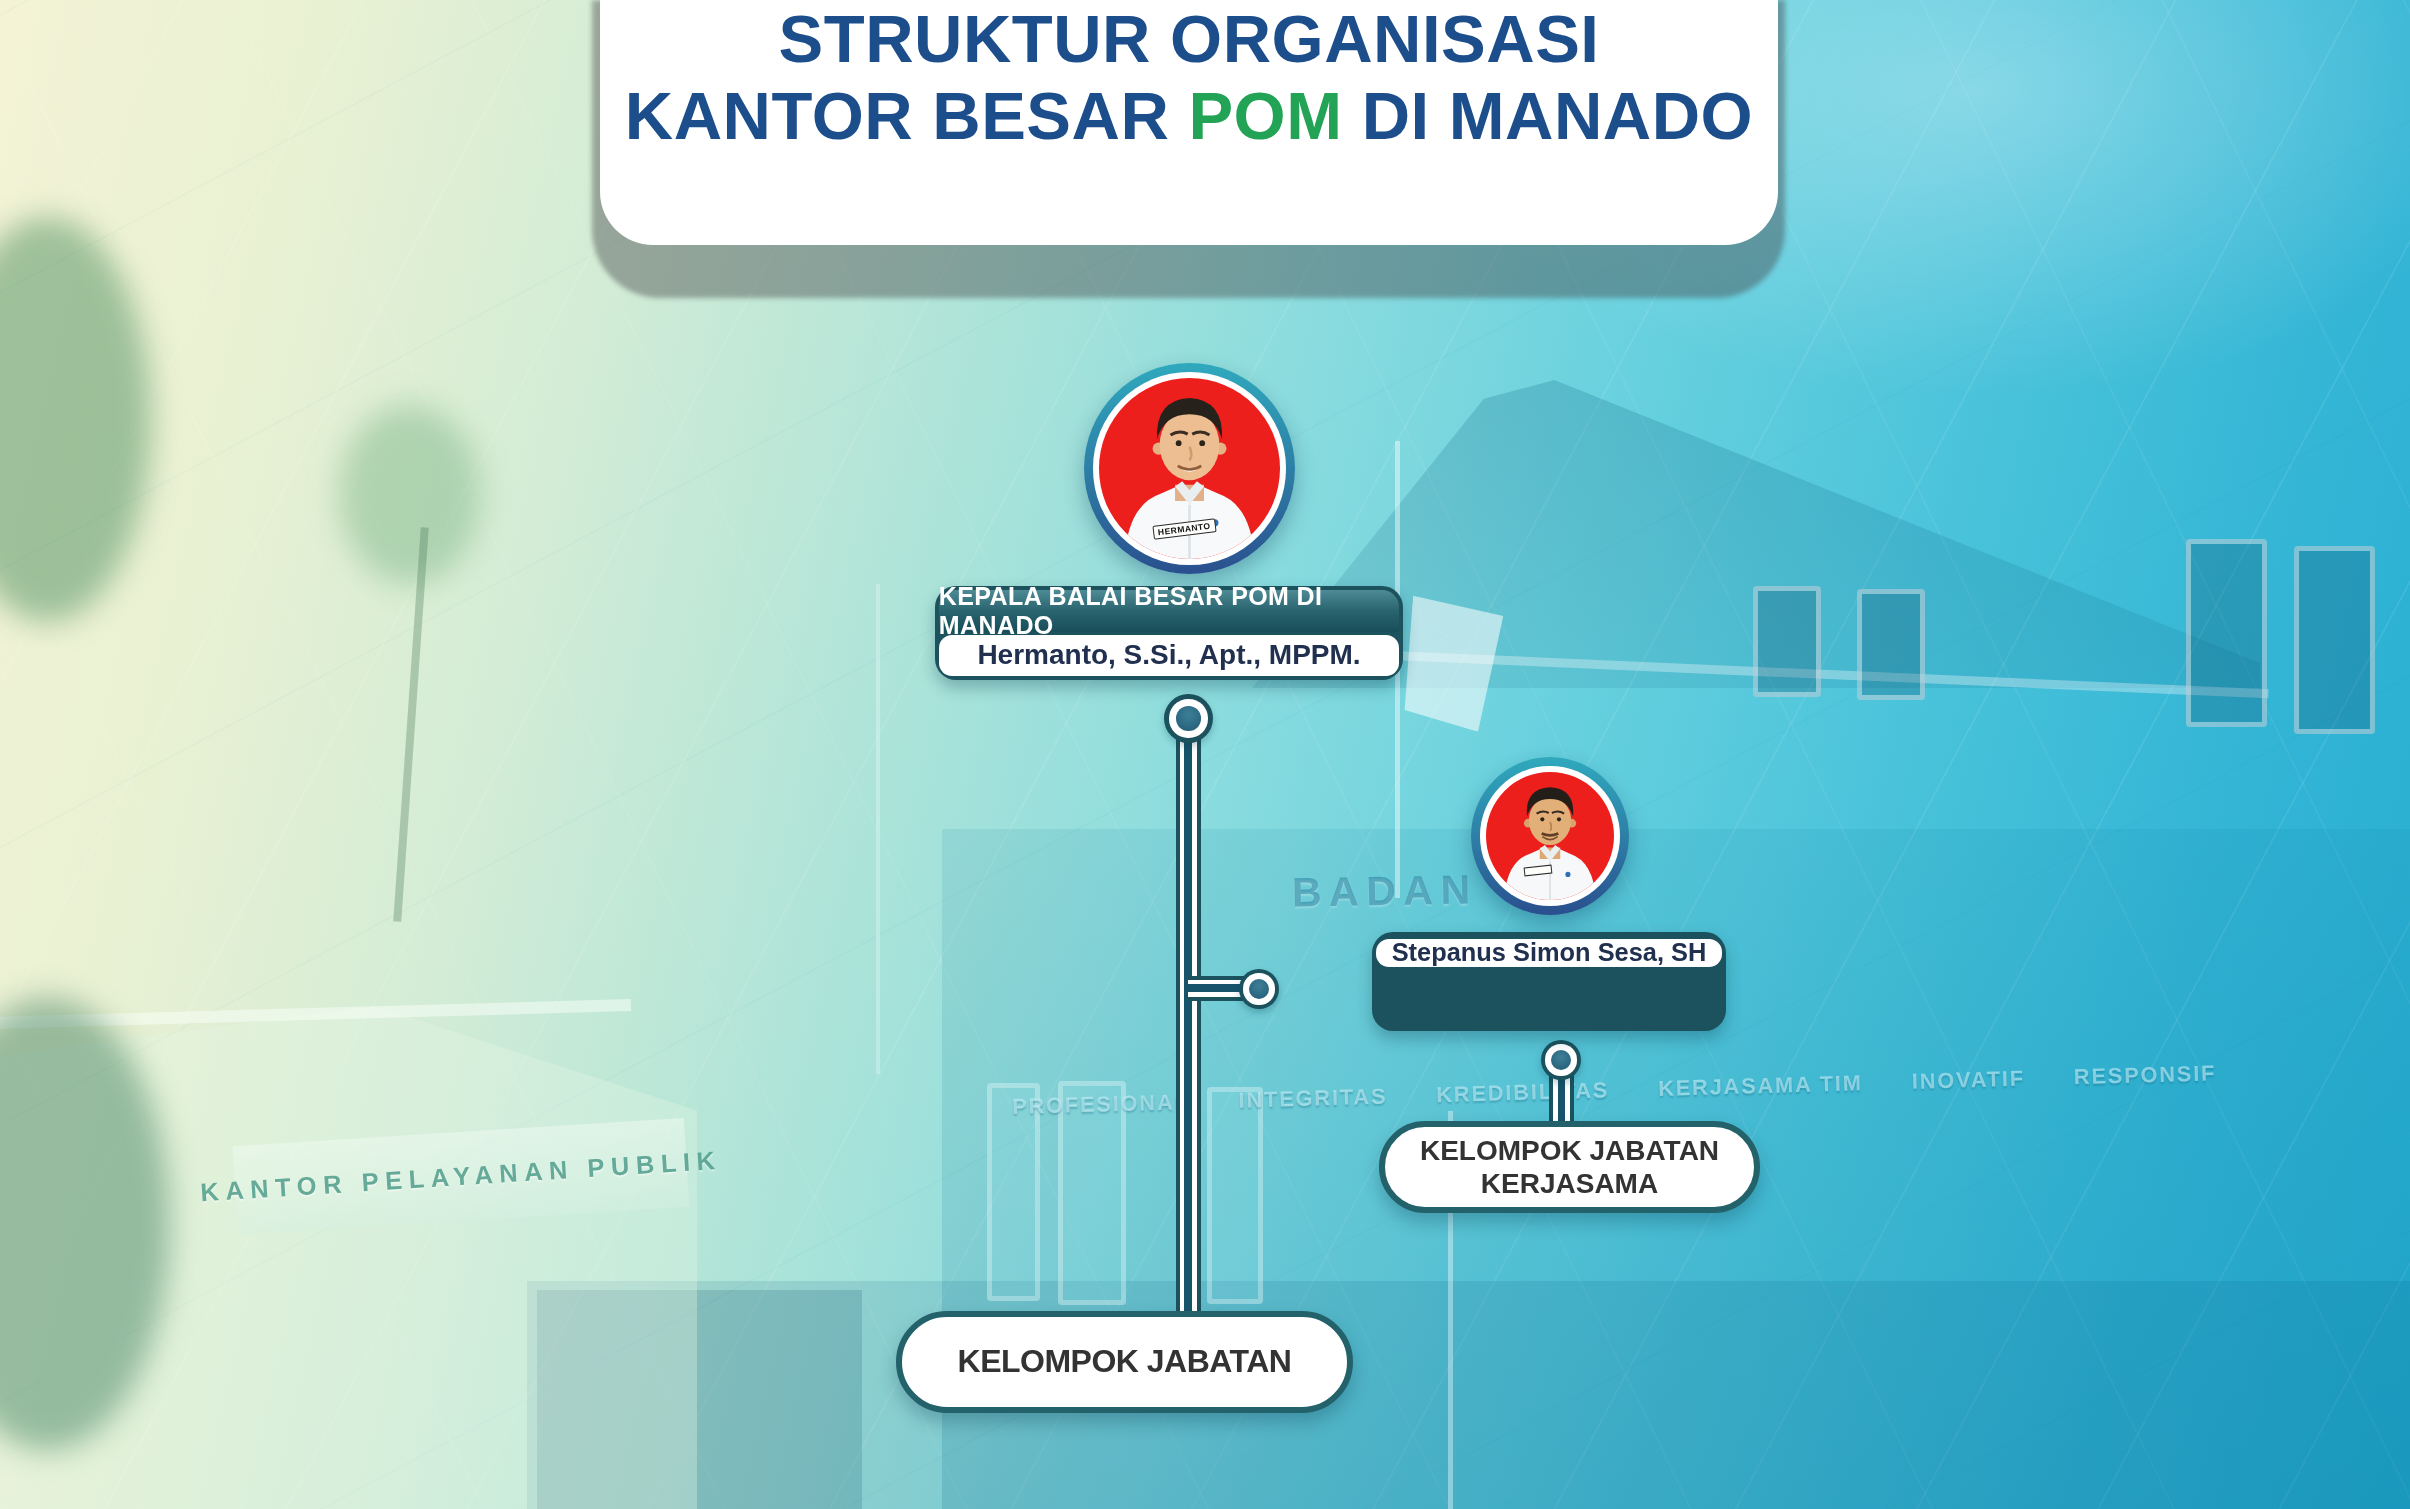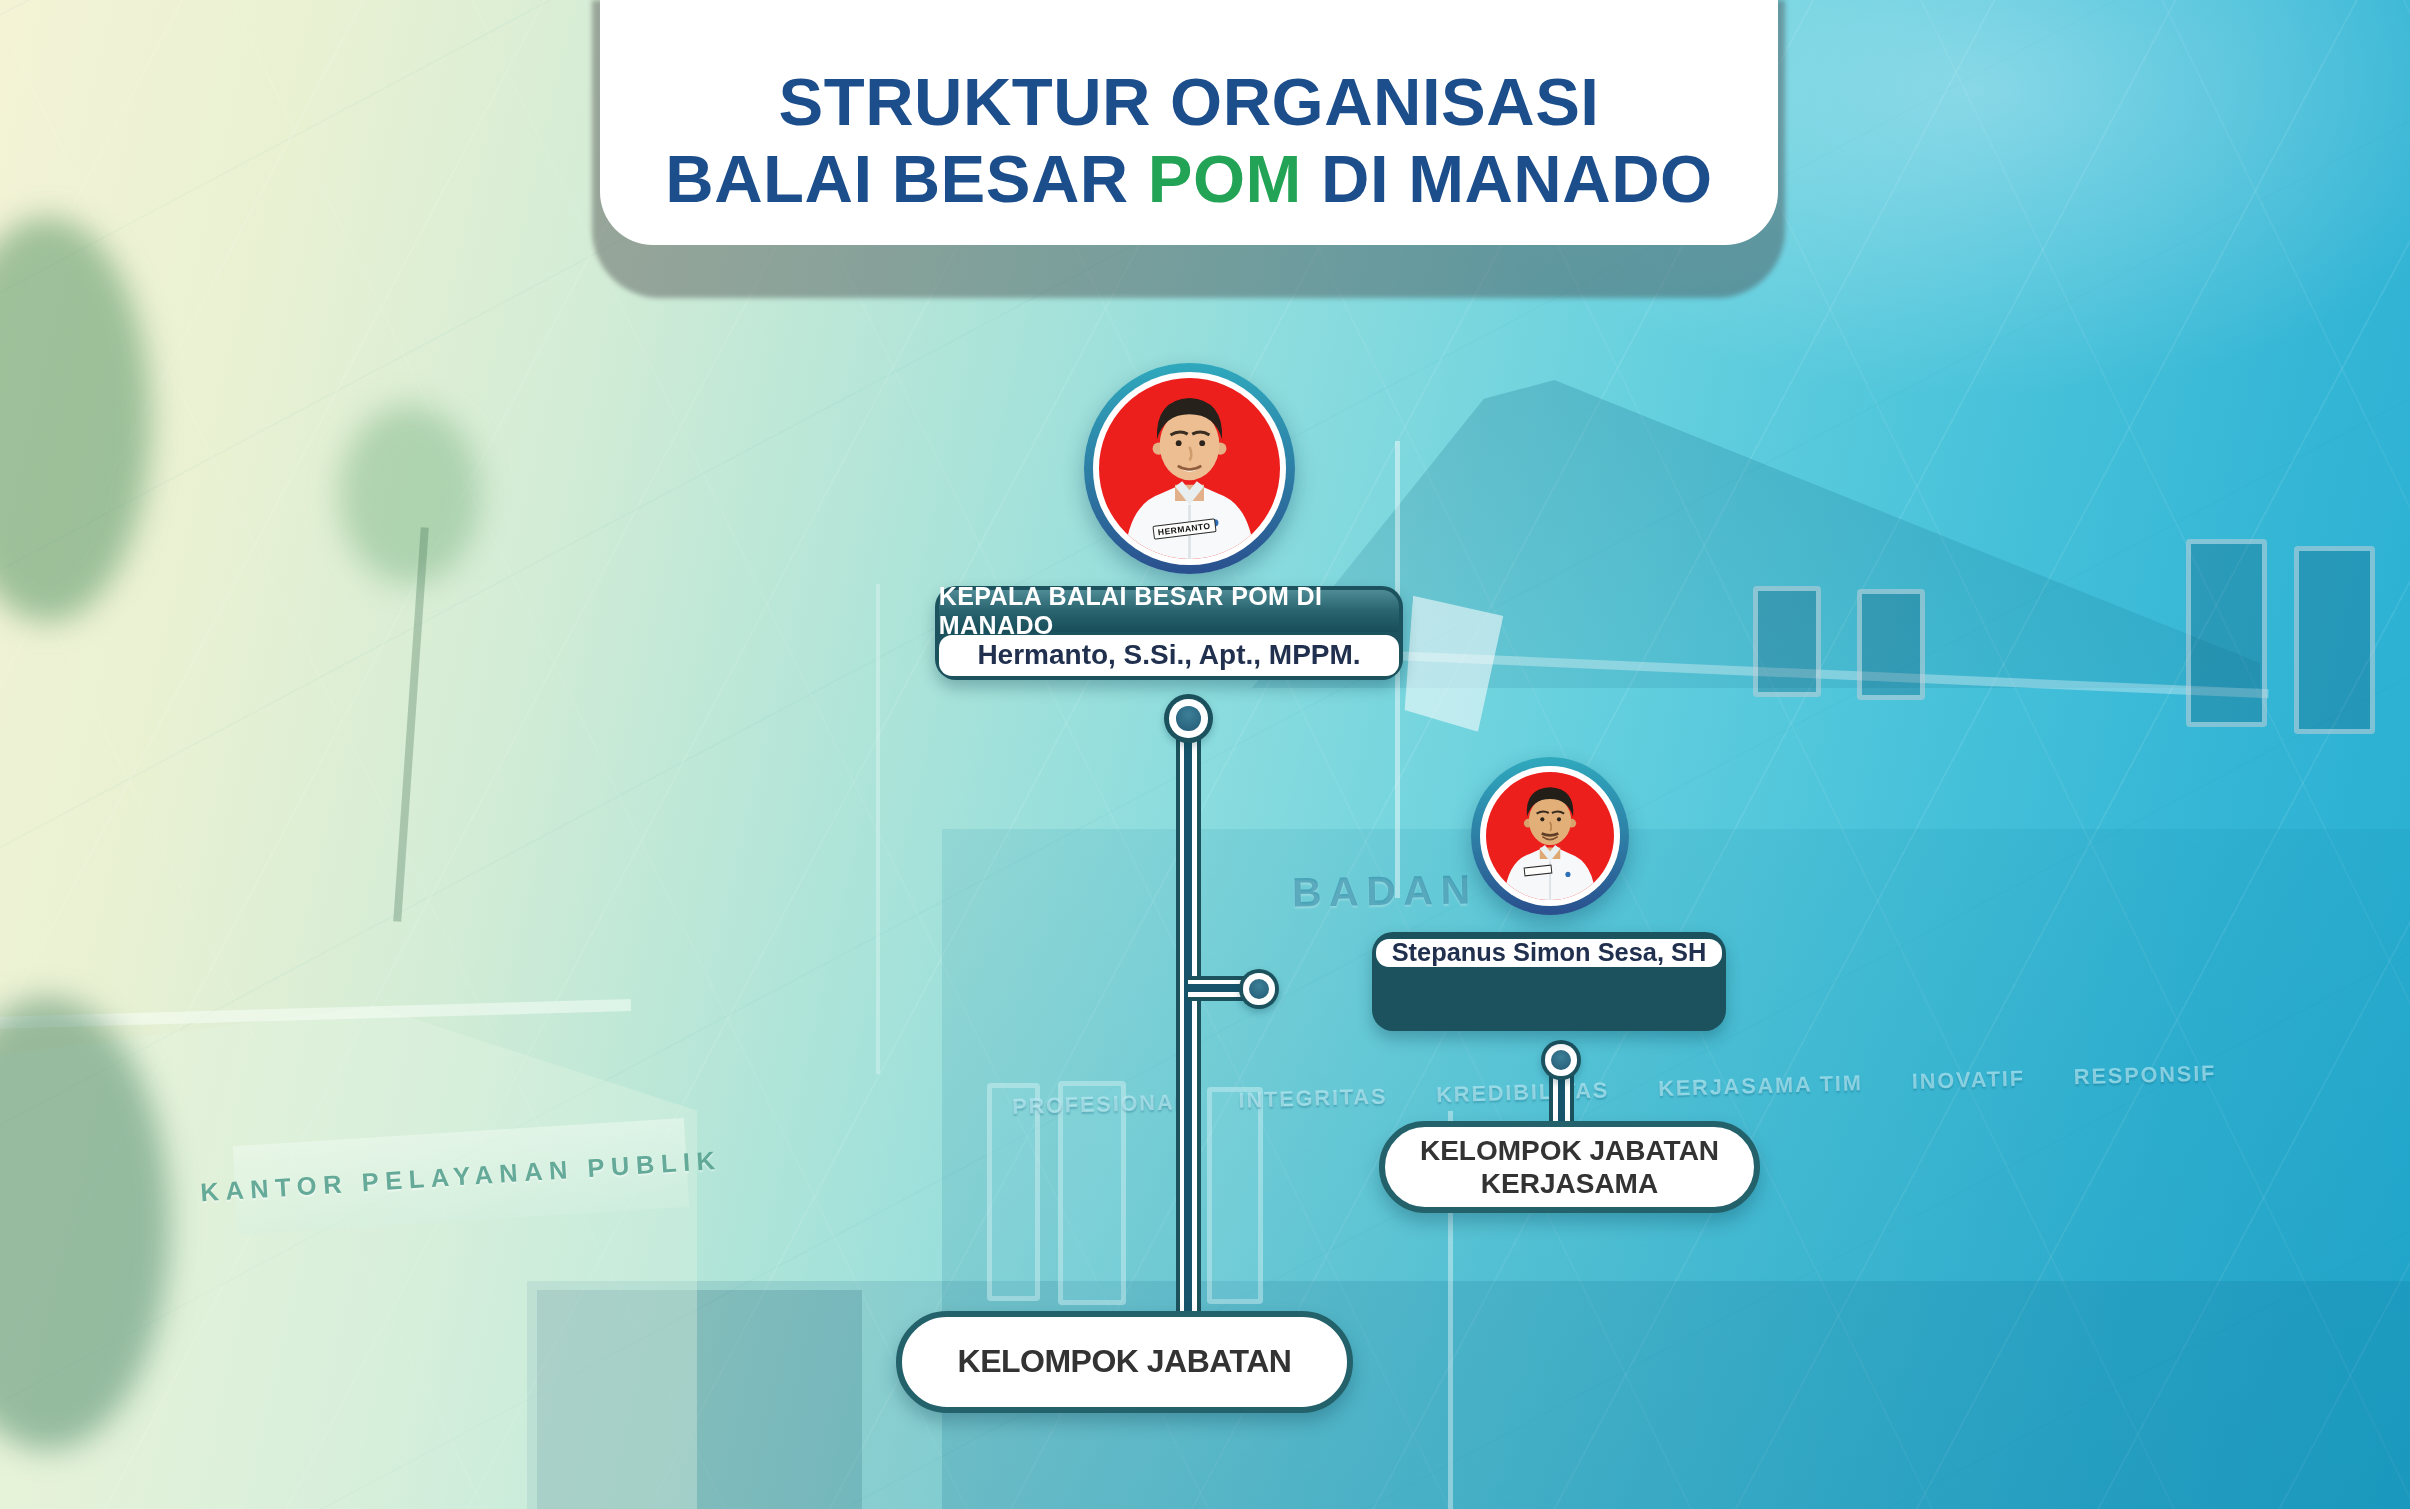--- a/index.html
+++ b/index.html
@@ -139,22 +139,22 @@
   .pill-fungsional { left: 1379px; top: 1121px; width: 381px; height: 92px;
     border-radius: 46px; font-size: 28px; }
   .pill-pelaksana { left: 896px; top: 1311px; width: 457px; height: 102px;
     border-radius: 51px; font-size: 32px; letter-spacing: -0.5px; }
 
   
   .header-shadow { position: absolute; left: 592px; top: 0; width: 1193px; height: 298px;
     border-radius: 0 0 68px 68px; background: rgba(66,66,70,.42); filter: blur(2.8px); z-index: 19; }
   .header-card { position: absolute; left: 600px; top: 0; width: 1178px; height: 245px;
     background: #ffffff; border-radius: 0 0 53px 53px; z-index: 20;
-    display: flex; flex-direction: column; align-items: center; justify-content: flex-end;
-    padding-bottom: 28px; }
+    display: flex; flex-direction: column; align-items: center; justify-content: flex-start;
+    padding-bottom: 15px; }
   .title-line { font-size: 67px; font-weight: 800; line-height: 77px; letter-spacing: 0.5px;
     color: #1d4e8c; white-space: nowrap; font-family: "Liberation Sans", "DejaVu Sans", sans-serif; }
   .title-highlight { color: #22a355; }
 </style>
 </head>
 <body>
 
 <div id="canvas">
 
   <div class="bg-base"></div>
@@ -287,17 +287,17 @@
     <span>KERJASAMA</span>
   </div>
 
   <div class="pill pill-pelaksana">
     <span>KELOMPOK JABATAN</span>
   </div>
 
   <div class="header-shadow"></div>
   <div class="header-card">
     <div class="title-line">STRUKTUR ORGANISASI</div>
-    <div class="title-line"><span>BALAI BESAR </span><span class="title-highlight">POM</span><span> DI MANADO</span></div>
+    <div class="title-line"><span>KANTOR BESAR </span><span class="title-highlight">POM</span><span> DI MANADO</span></div>
   </div>
 
 </div>
 
 
 </body></html>

